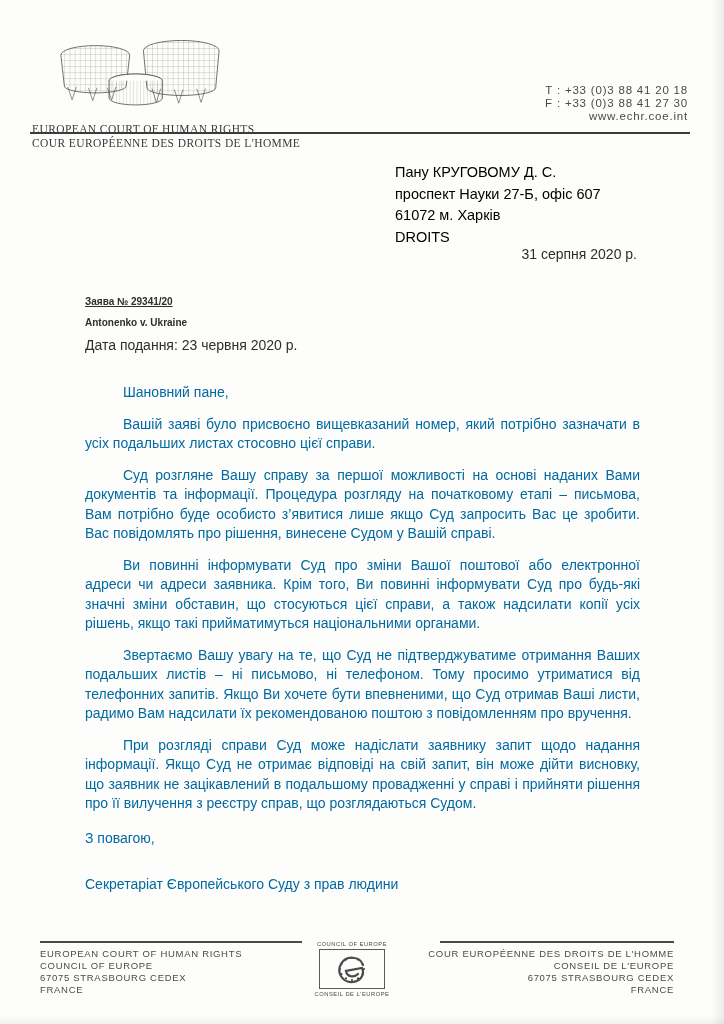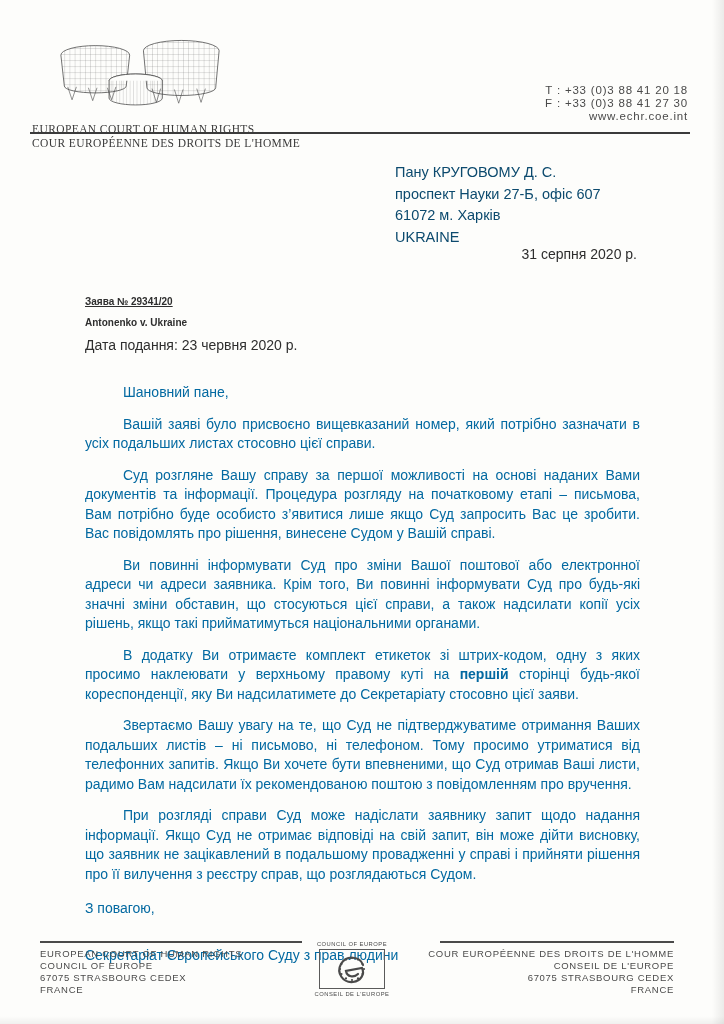--- a/index.html
+++ b/index.html
@@ -38,21 +38,21 @@
     font-stretch: normal;
   }
   .contact div { white-space: nowrap; }
   .head-rule {
     position: absolute; top: 132px; left: 30px; width: 660px; height: 2px;
     background: #3b3b3b;
   }
   
   .recipient {
     position: absolute; top: 162px; left: 395px;
-    font-size: 14.5px; line-height: 21.5px; color: #0c4a6e;
+    font-size: 14.5px; line-height: 21.5px; color: #000000;
   }
   .date {
     position: absolute; top: 246px; right: 87px;
     font-size: 14px; color: #2e2e2e;
   }
   .refcodes {
     position: absolute; top: 245px; left: 85px;
     font-size: 14px; line-height: 19.5px;
   }
   .application {
@@ -140,39 +140,38 @@
     <div>F : +33 (0)3 88 41 27 30</div>
     <div>www.echr.coe.int</div>
   </div>
 
   <div class="head-rule"></div>
 
   <div class="recipient">
     <div>Пану КРУГОВОМУ Д. С.</div>
     <div>проспект Науки 27-Б, офіс 607</div>
     <div>61072 м. Харків</div>
-    <div>UKRAINE</div>
+    <div>DROITS</div>
   </div>
 
   <div class="date">31 серпня 2020 р.</div>
 
 
   <div class="application">
     <div class="underlined">Заява № 29341/20</div>
     <div>Antonenko v. Ukraine</div>
   </div>
 
   <div class="filed">Дата подання: 23 червня 2020 р.</div>
 
   <div class="letter-body">
     <p class="salutation">Шановний пане,</p>
     <p>Вашій заяві було присвоєно вищевказаний номер, який потрібно зазначати в усіх подальших листах стосовно цієї справи.</p>
     <p>Суд розгляне Вашу справу за першої можливості на основі наданих Вами документів та інформації. Процедура розгляду на початковому етапі – письмова, Вам потрібно буде особисто з’явитися лише якщо Суд запросить Вас це зробити. Вас повідомлять про рішення, винесене Судом у Вашій справі.</p>
     <p>Ви повинні інформувати Суд про зміни Вашої поштової або електронної адреси чи адреси заявника. Крім того, Ви повинні інформувати Суд про будь-які значні зміни обставин, що стосуються цієї справи, а також надсилати копії усіх рішень, якщо такі прийматимуться національними органами.</p>
-    <p><span>В додатку Ви отримаєте комплект етикеток зі штрих-кодом, одну з яких просимо наклеювати у верхньому правому куті на </span><b class="inline-bold">першій</b><span> сторінці будь-якої кореспонденції, яку Ви надсилатимете до Секретаріату стосовно цієї заяви.</span></p>
     <p>Звертаємо Вашу увагу на те, що Суд не підтверджуватиме отримання Ваших подальших листів – ні письмово, ні телефоном. Тому просимо утриматися від телефонних запитів. Якщо Ви хочете бути впевненими, що Суд отримав Ваші листи, радимо Вам надсилати їх рекомендованою поштою з повідомленням про вручення.</p>
     <p>При розгляді справи Суд може надіслати заявнику запит щодо надання інформації. Якщо Суд не отримає відповіді на свій запит, він може дійти висновку, що заявник не зацікавлений в подальшому провадженні у справі і прийняти рішення про її вилучення з реєстру справ, що розглядаються Судом.</p>
     <div class="sig-block">
       <div class="closing">З повагою,</div>
       <div class="signature">Секретаріат Європейського Суду з прав людини</div>
     </div>
   </div>
 
   <div class="foot-rule-left"></div>
   <div class="foot-rule-right"></div>

